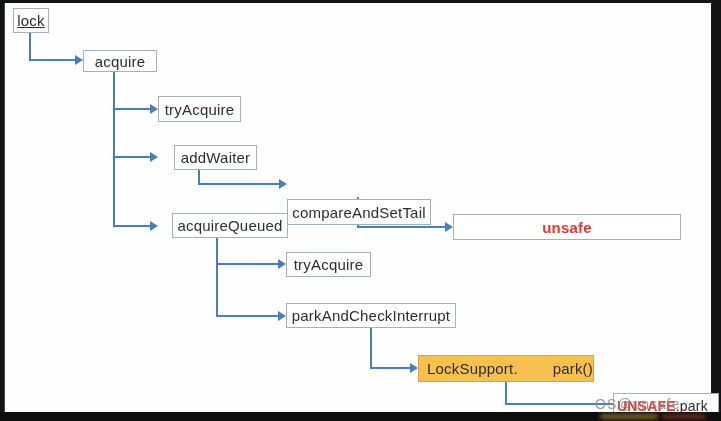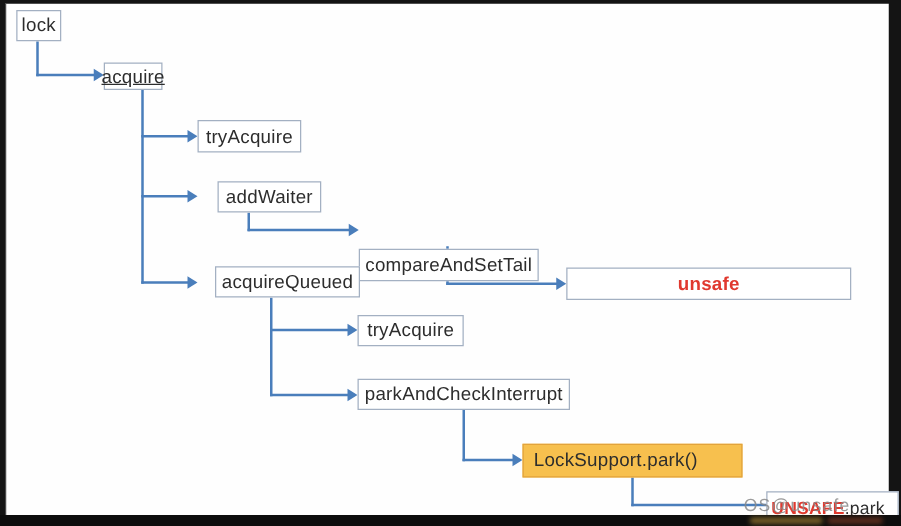--- a/index.html
+++ b/index.html
@@ -26,21 +26,21 @@
   .node{
     position:absolute;box-sizing:border-box;
     background:#fff;border:1px solid var(--box-border);
     color:var(--text-dark);font-size:15px;line-height:1;
     display:flex;align-items:center;justify-content:center;
     white-space:nowrap;letter-spacing:.2px;
   }
   .node.highlight{
     background:var(--highlight-fill);
     border:1px solid var(--highlight-border);
-    justify-content:flex-start;padding-left:8px;
+    justify-content:space-between;padding-left:8px;
   }
   .node.small-pad{justify-content:flex-start;padding-left:3px;font-size:14px;}
   .red{color:var(--accent-red);font-weight:bold;}
   .italic{}
   .vline,.hline{position:absolute;background:var(--connector-blue);}
   .vline{width:2px;}
   .hline{height:2px;}
   .arrow{
     position:absolute;width:0;height:0;
     border-top:5px solid transparent;border-bottom:5px solid transparent;
@@ -91,25 +91,25 @@
   <div class="hline" style="left:216px;top:315px;width:63px;"></div>
   <div class="arrow" style="left:278px;top:311px;"></div>
 
   <div class="vline" style="left:370px;top:328px;height:41px;"></div>
   <div class="hline" style="left:370px;top:367px;width:41px;"></div>
   <div class="arrow" style="left:410px;top:363px;"></div>
 
   <div class="vline" style="left:505px;top:382px;height:23px;"></div>
   <div class="hline" style="left:505px;top:403px;width:110px;"></div>
 
-  <div class="node" style="left:13px;top:8px;width:36px;height:25px;">
+  <div class="node" style="left:13px;top:8px;width:36px;height:25px;text-decoration:underline;">
     <span>lock</span>
   </div>
 
-  <div class="node" style="left:83px;top:50px;width:47px;height:22px;text-decoration:underline;">
+  <div class="node" style="left:83px;top:50px;width:74px;height:22px;">
     <span>acquire</span>
   </div>
 
   <div class="node" style="left:158px;top:96px;width:83px;height:26px;">
     <span>tryAcquire</span>
   </div>
 
   <div class="node" style="left:158px;top:145px;width:83px;height:25px;margin-left:16px;">
     <span>addWaiter</span>
   </div>

